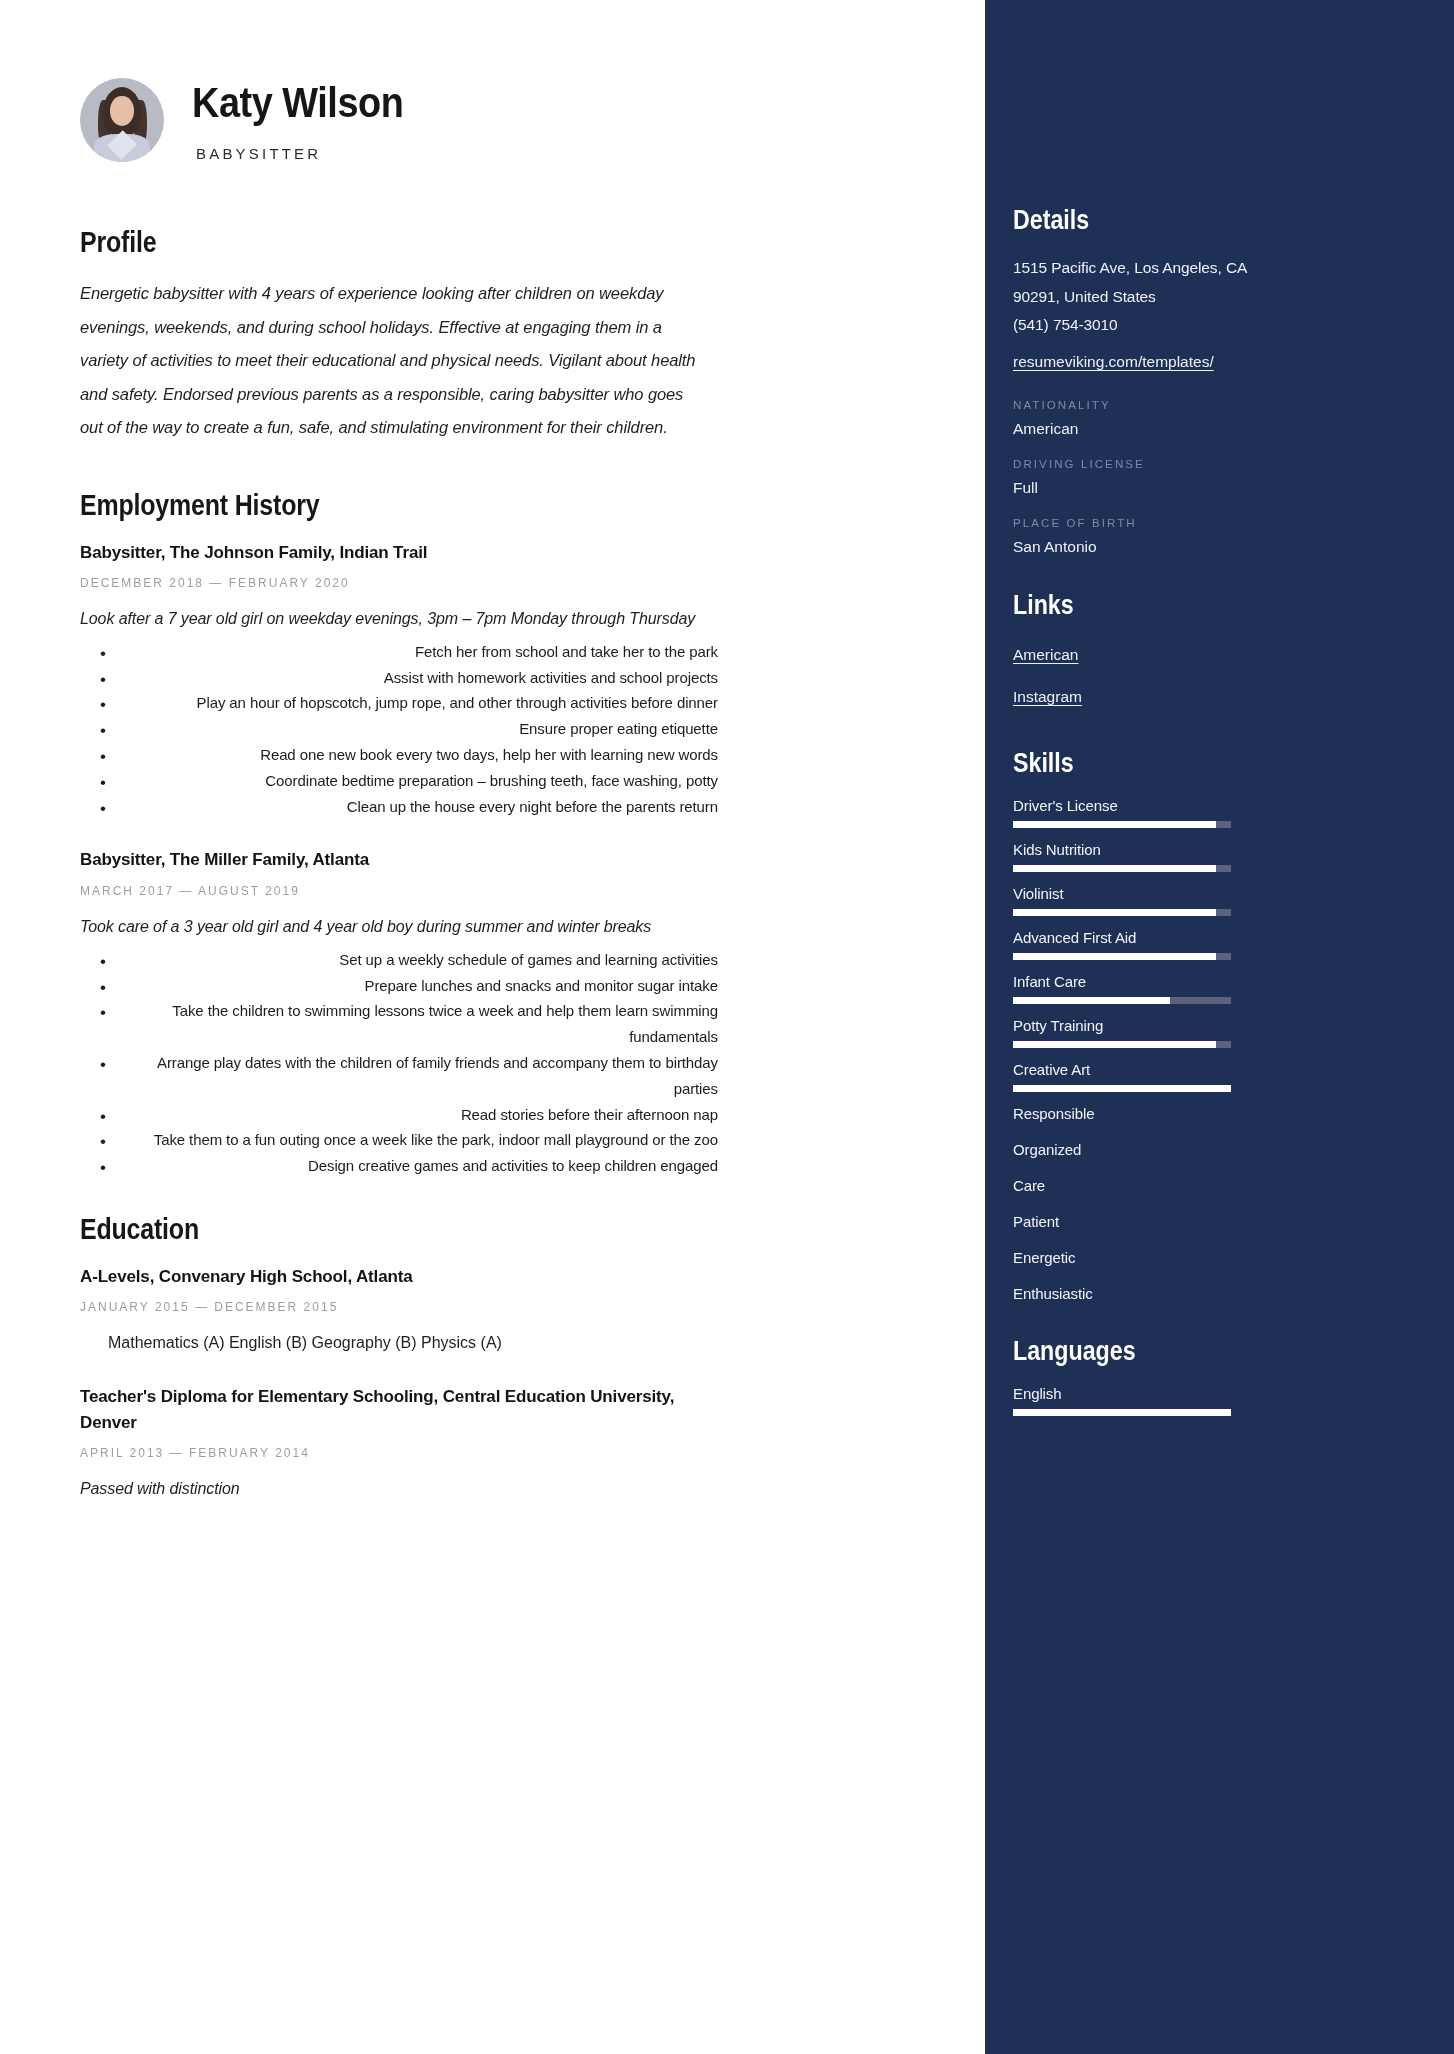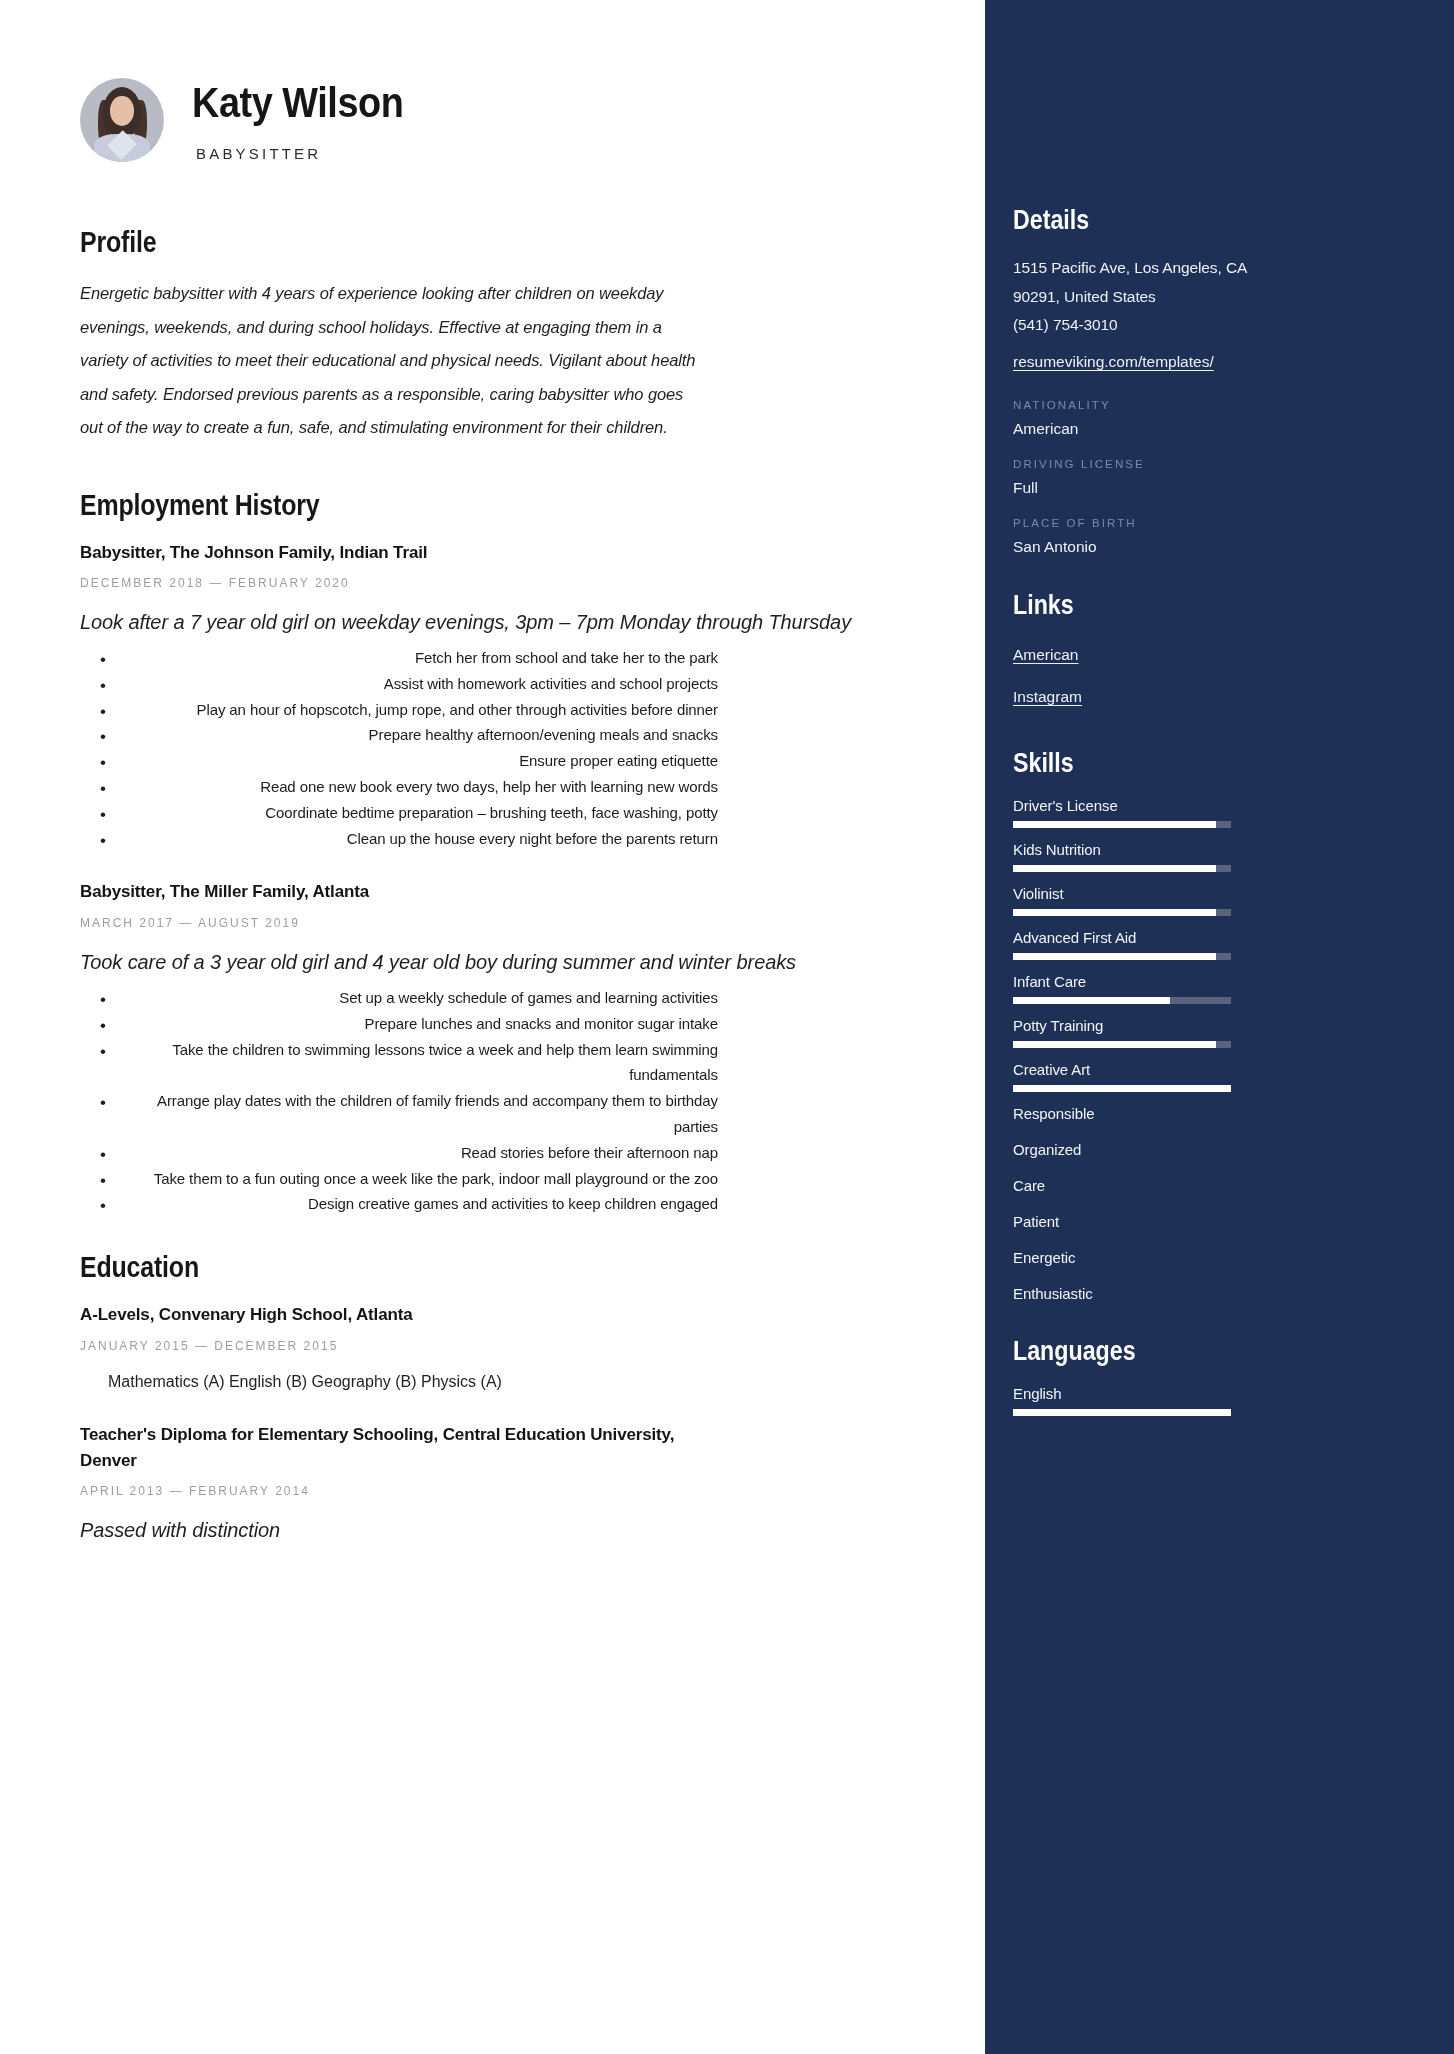--- a/index.html
+++ b/index.html
@@ -135,21 +135,21 @@
   }
   .entry-date {
     margin-top: 11px;
     font-size: 12px;
     letter-spacing: 2.0px;
     color: #9d9d9d;
     text-transform: uppercase;
   }
   .entry-desc {
     margin-top: 17px;
-    font-size: 20px;
+    font-size: 16px;
     font-style: italic;
     color: #1f1f1f;
     line-height: 1.55;
     letter-spacing: -0.1px;
   }
   .entry-plain {
     margin-top: 17px;
     font-size: 16px;
     color: #1f1f1f;
     line-height: 1.55;
@@ -278,21 +278,20 @@
       <div class="sec-heading">Employment History</div>
       <div id="employment-entries">
           <div class="entry">
             <div class="entry-title">Babysitter, The Johnson Family, Indian Trail</div>
             <div class="entry-date">DECEMBER 2018 — FEBRUARY 2020</div>
             <div class="entry-desc">Look after a 7 year old girl on weekday evenings, 3pm – 7pm Monday through Thursday</div>
             <ul class="bullets">
               <li>Fetch her from school and take her to the park</li>
               <li>Assist with homework activities and school projects</li>
               <li>Play an hour of hopscotch, jump rope, and other through activities before dinner</li>
-              <li>Prepare healthy afternoon/evening meals and snacks</li>
               <li>Ensure proper eating etiquette</li>
               <li>Read one new book every two days, help her with learning new words</li>
               <li>Coordinate bedtime preparation – brushing teeth, face washing, potty</li>
               <li>Clean up the house every night before the parents return</li>
             </ul>
           </div>
           <div class="entry">
             <div class="entry-title">Babysitter, The Miller Family, Atlanta</div>
             <div class="entry-date">MARCH 2017 — AUGUST 2019</div>
             <div class="entry-desc">Took care of a 3 year old girl and 4 year old boy during summer and winter breaks</div>

